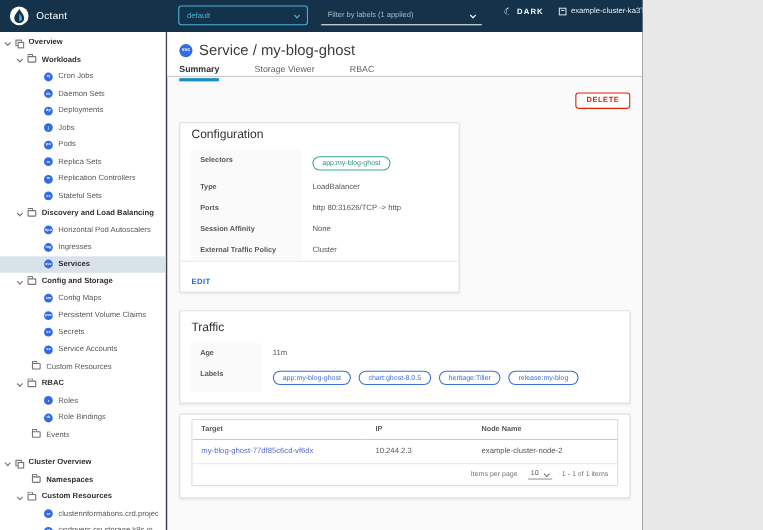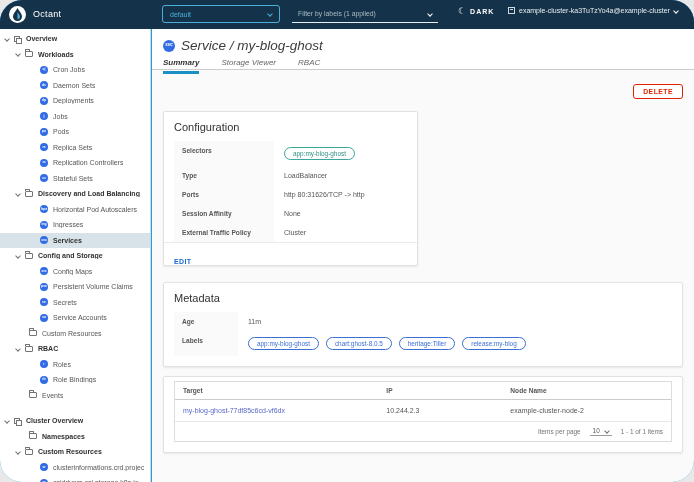--- a/index.html
+++ b/index.html
@@ -1,17 +1,17 @@
 <!DOCTYPE html>
 <html><head>
 <meta charset="utf-8">
 <style>
   html,body{margin:0;padding:0;background:#e8e8e8;}
   *{box-sizing:border-box;font-family:"Liberation Sans",sans-serif;}
-  .app{position:relative;width:694px;height:482px;background:#0ea5e9;overflow:hidden;border-radius:22px;}
+  .app{position:relative;width:584px;height:482px;background:#0f172a;overflow:hidden;}
 
   
   .topbar{position:absolute;top:0;left:0;width:694px;height:29px;background:#14334a;z-index:30;}
   .logo{position:absolute;left:9px;top:6px;width:17px;height:17px;border-radius:50%;background:#fff;display:flex;align-items:center;justify-content:center;}
   .logo svg{display:block;}
   .brand{position:absolute;left:33px;top:9px;color:#fff;font-size:9px;letter-spacing:.3px;}
   .ns-select{position:absolute;left:162px;top:5px;width:118px;height:18px;border:1px solid #49afd9;border-radius:3px;display:flex;align-items:center;padding:0 7px;color:#49afd9;font-size:7px;}
   .ns-select .grow{flex:1;}
   .chev{display:inline-block;width:4px;height:4px;border-right:1.2px solid #737373;border-bottom:1.2px solid #737373;transform:rotate(45deg);flex:none;}
   .chev.cyan{border-color:#49afd9;}
@@ -39,33 +39,33 @@
   .gap{height:10px;}
   .ricon{width:8px;height:8px;border-radius:50%;background:#326ce5;color:#fff;font-size:3.4px;font-weight:700;display:flex;align-items:center;justify-content:center;margin-right:5px;flex:none;line-height:1;}
   .ficon{width:8px;height:6px;border:1px solid #737373;border-radius:1px;position:relative;margin-right:5px;flex:none;}
   .ficon::before{content:"";position:absolute;top:-3px;left:-1px;width:3px;height:1.6px;border:1px solid #737373;border-bottom:none;border-radius:1px 1px 0 0;}
   .oicon{width:6px;height:6px;border:1px solid #737373;position:relative;margin-right:6px;flex:none;}
   .oicon::before{content:"";position:absolute;right:-3px;bottom:-3px;width:4px;height:4px;border:1px solid #737373;background:#fff;}
   .slabel{white-space:nowrap;overflow:hidden;}
 
   
   .main{position:absolute;top:29px;left:152px;right:0;bottom:0;background:#fafafa;overflow:hidden;}
-  .main-head{background:#fff;height:41px;border-bottom:1px solid #ccc;padding:9px 0 0 11px;font-style:italic;}
+  .main-head{background:#fff;height:41px;border-bottom:1px solid #ccc;padding:9px 0 0 11px;}
   .page-title{display:flex;align-items:center;font-size:13.5px;color:#3c3c3c;}
   .ricon.big{width:12px;height:12px;font-size:4.6px;margin-right:6px;}
-  .tabs{display:flex;gap:22px;margin-top:5px;}
+  .tabs{display:flex;gap:32px;margin-top:5px;}
   .tab{font-size:8px;color:#666;padding-bottom:3px;border-bottom:3px solid transparent;cursor:pointer;}
   .tab.active{color:#313131;font-weight:700;border-bottom-color:#1b8fc4;margin-bottom:-1px;}
   .content{position:relative;padding:41px 11px 0 11px;}
   .delete-btn{position:absolute;top:14px;right:11px;border:1px solid #e12200;color:#e12200;background:#fff;font-size:6.8px;font-weight:700;letter-spacing:.5px;padding:3px 9px;border-radius:3px;cursor:pointer;}
 
   .card{background:#fff;border:1px solid #e2e2e2;border-radius:2px;box-shadow:0 1px 2px rgba(0,0,0,.08);}
   .card-title{font-size:11px;color:#313131;padding:9px 10px 5px 10px;}
   .two-col{display:flex;gap:11px;margin-bottom:16px;}
-  .two-col .card{width:255px;height:155px;display:flex;flex-direction:column;}
+  .two-col .card{width:255px;height:155px;display:flex;flex-direction:column;justify-content:center;}
   .kv{display:grid;margin:3px 10px 0 10px;}
   .kv.cfg{grid-template-columns:100px 1fr;}
   .kv.sts{grid-template-columns:54px 1fr;}
   .kv.meta{grid-template-columns:64px 1fr;}
   .kv .k{background:#fafafa;padding:6px 8px;font-size:6.6px;font-weight:700;color:#565656;}
   .kv .v{padding:6px 10px;font-size:7px;color:#565656;}
   .badge{display:inline-block;border-radius:8px;padding:2px 8px;font-size:6.4px;background:#fff;}
   .badge.teal{border:1px solid #3aa79a;color:#2f8e83;}
   .badge.blue{border:1px solid #3b6fd4;color:#3b6fd4;margin-right:5px;}
   .card-foot{border-top:1px solid #eaeaea;padding:7px 10px;margin-top:auto;}
@@ -281,21 +281,21 @@
             <div class="v">Cluster</div>
           </div>
           <div class="card-foot">
             <a class="edit-link">EDIT</a>
           </div>
         </div>
 
       </div>
 
       <div class="card wide meta-card">
-        <div class="card-title">Metadata</div>
+        <div class="card-title">Traffic</div>
         <div class="kv meta">
           <div class="k">Age</div>
           <div class="v">11m</div>
           <div class="k">Labels</div>
           <div class="v">
             <span class="badge blue">app:my-blog-ghost</span>
             <span class="badge blue">chart:ghost-8.0.5</span>
             <span class="badge blue">heritage:Tiller</span>
             <span class="badge blue">release:my-blog</span>
           </div>

